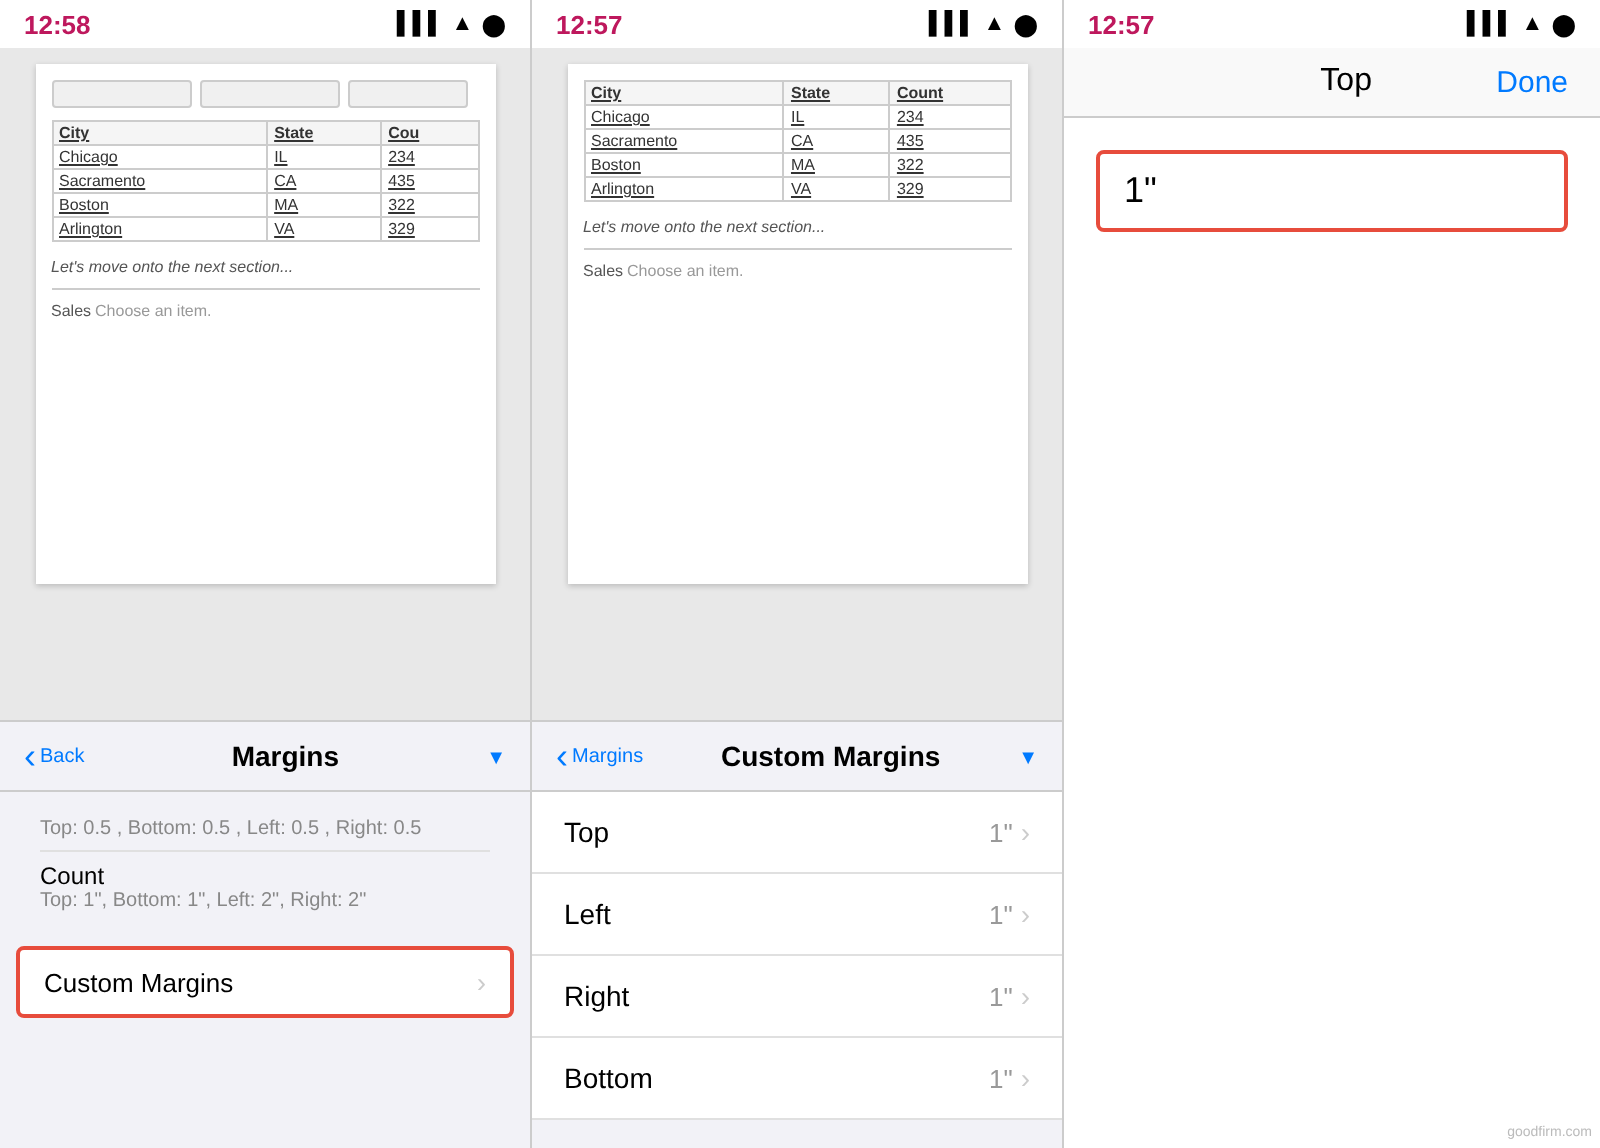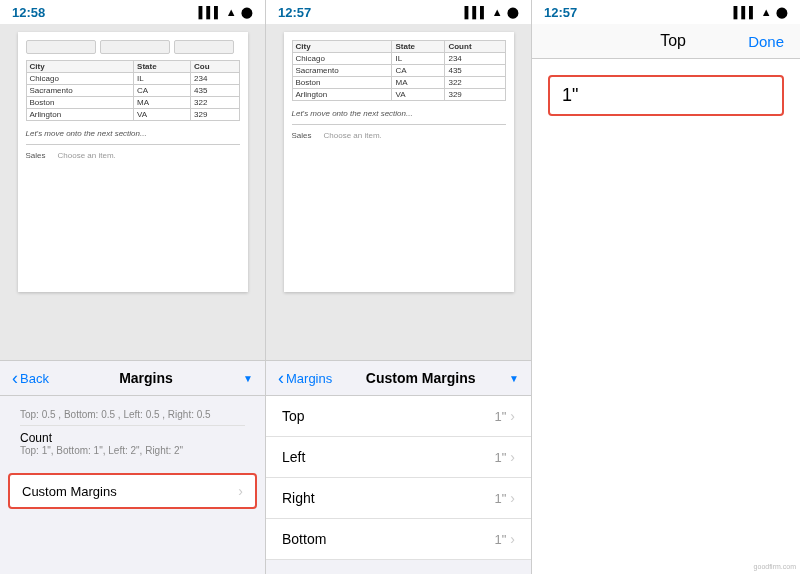--- a/index.html
+++ b/index.html
@@ -30,21 +30,21 @@
       display: flex;
       align-items: center;
       justify-content: space-between;
       padding: 4px 12px;
       height: 24px;
       background: #fff;
     }
     .status-time {
       font-size: 13px;
       font-weight: 600;
-      color: #0369a1;
+      color: #be185d;
     }
     .status-icons {
       display: flex;
       align-items: center;
       gap: 4px;
       font-size: 11px;
       color: #000;
     }
 
     
@@ -84,41 +84,42 @@
     .data-table {
       width: 100%;
       border-collapse: collapse;
       font-size: 8px;
       margin-bottom: 8px;
     }
     .data-table th, .data-table td {
       border: 1px solid #ccc;
       padding: 1px 3px;
       text-align: left;
+      text-decoration: underline;
     }
     .data-table th {
       background: #f5f5f5;
       font-weight: 600;
     }
 
     .doc-text {
       font-size: 8px;
       color: #555;
       margin: 6px 0;
       font-style: italic;
     }
     .doc-divider {
       border: none;
       border-top: 1px solid #ccc;
       margin: 4px 0;
     }
     .doc-dropdown-row {
       display: flex;
       align-items: flex-end;
-      gap: 12px;
+      gap: 2px;
       font-size: 8px;
       color: #999;
       margin-top: 6px;
     }
     .doc-dropdown-label {
       color: #555;
       font-weight: 500;
     }
 
     
@@ -135,21 +136,21 @@
       align-items: center;
       justify-content: space-between;
       padding: 8px 12px;
       border-bottom: 1px solid #ccc;
       background: #f2f2f7;
     }
     .nav-back {
       display: flex;
       align-items: center;
       color: #007aff;
-      font-size: 13px;
+      font-size: 10px;
       gap: 2px;
     }
     .nav-title {
       font-size: 14px;
       font-weight: 600;
       color: #000;
     }
     .nav-dropdown-icon {
       color: #007aff;
       font-size: 12px;

